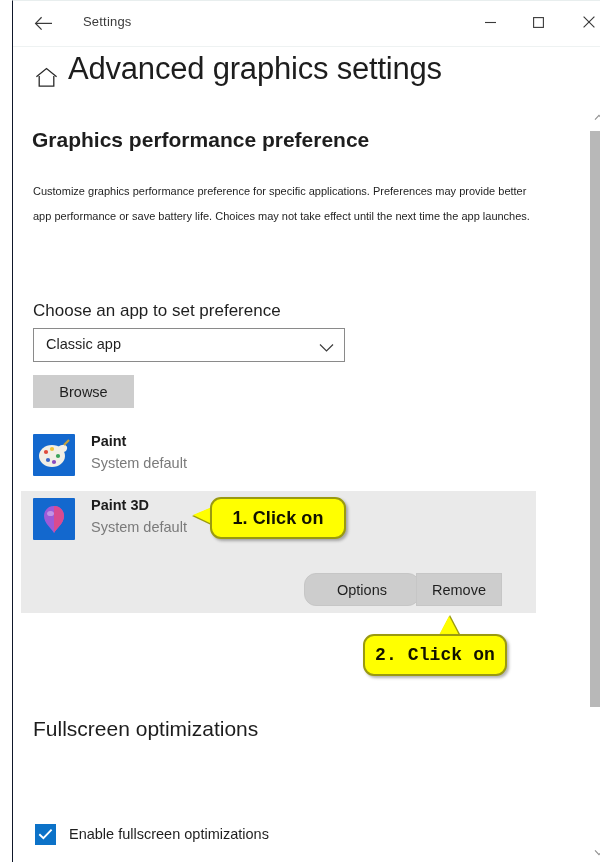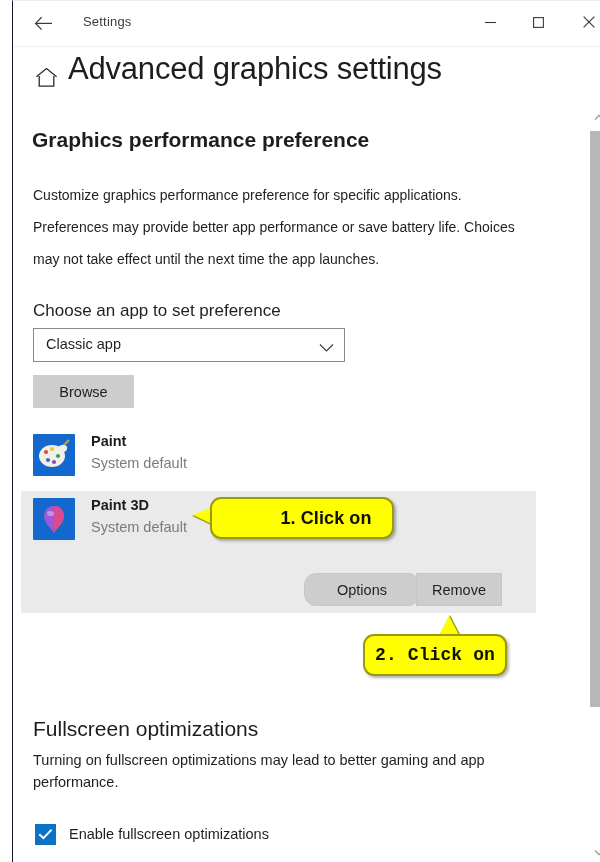--- a/index.html
+++ b/index.html
@@ -93,22 +93,22 @@
     position: absolute;
     left: 16px; top: 19px;
     font-size: 21px;
     font-weight: 700;
     color: #1d1d1d;
   }
   #section-desc {
     position: absolute;
     left: 17px; top: 70px;
     width: 508px;
-    font-size: 14px;
-    line-height: 32px;
+    font-size: 11px;
+    line-height: 25px;
     color: #1f1f1f;
   }
   #choose-label {
     position: absolute;
     left: 17px; top: 192px;
     font-size: 17px;
     color: #1f1f1f;
   }
 
   
@@ -263,21 +263,21 @@
     box-shadow: 2px 2px 3px rgba(0,0,0,.30);
     display: flex; align-items: center; justify-content: center;
     font-size: 18px;
     font-weight: 700;
     color: #111100;
     letter-spacing: .1px;
     z-index: 30;
   }
   #callout-1 {
     left: 197px; top: 496px;
-    width: 132px; height: 38px; padding-left: 48px;
+    width: 132px; height: 38px;
   }
   #callout-1-tail {
     position: absolute;
     left: 180px; top: 506px;
     width: 0; height: 0;
     border-top: 8px solid transparent;
     border-bottom: 9px solid transparent;
     border-right: 19px solid #ffff00;
     filter: drop-shadow(-1px 1px 0 #9a9a10);
     z-index: 29;
@@ -387,21 +387,20 @@
         </svg>
       </div>
       <div class="app-name">Paint 3D</div>
       <div class="app-sub">System default</div>
     </div>
 
     <div class="panel-btn" id="options-btn">Options</div>
     <div class="panel-btn" id="remove-btn">Remove</div>
 
     <div id="fs-title">Fullscreen optimizations</div>
-    <div id="fs-desc">Turning on fullscreen optimizations may lead to better gaming and app performance.</div>
 
     <div id="fs-check-row">
       <span id="fs-checkbox">
         <svg width="15" height="12" viewBox="0 0 15 12">
           <path d="M1.3 6.2 L5.4 10.2 L13.6 1.6" fill="none" stroke="#ffffff" stroke-width="1.9"></path>
         </svg>
       </span>
       <span id="fs-check-label">Enable fullscreen optimizations</span>
     </div>
   </div>

